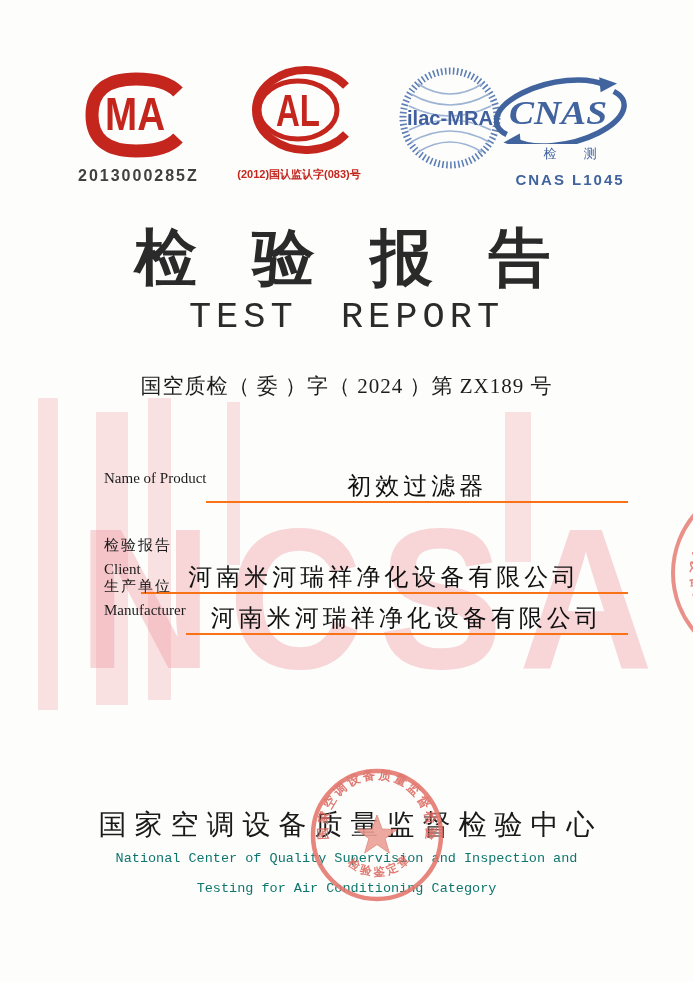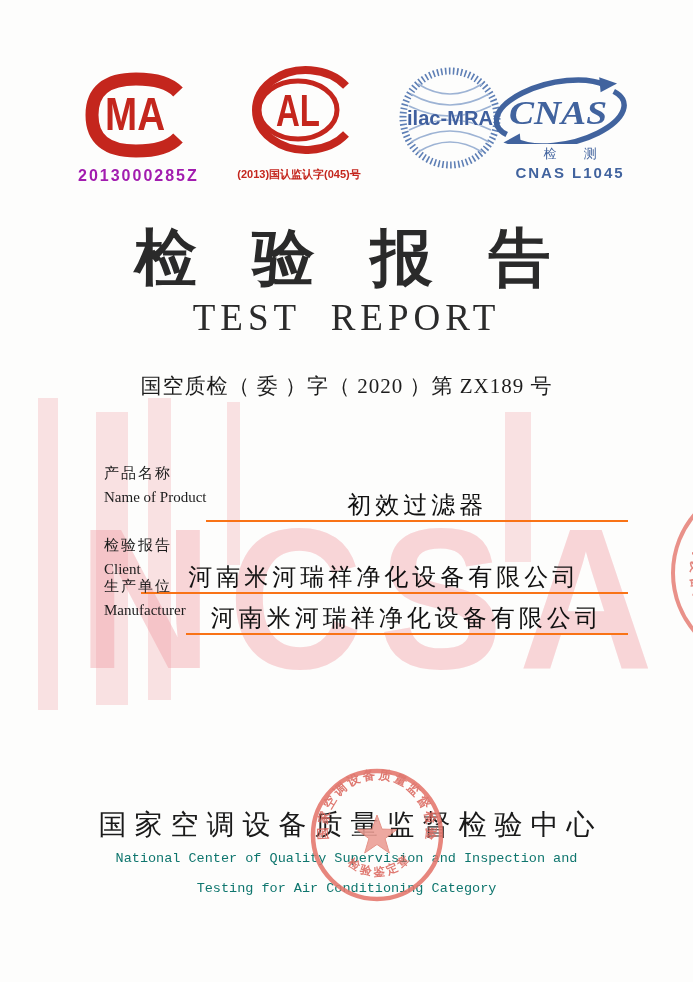--- a/index.html
+++ b/index.html
@@ -37,51 +37,51 @@
   
   .cert { position: absolute; text-align: center; }
   .cert-cma  { left: 78px;  top: 70px;  width: 116px; }
   .cert-cal  { left: 236px; top: 64px;  width: 126px; }
   .cert-ilac { left: 396px; top: 64px;  width: 108px; }
   .cert-cnas { left: 494px; top: 72px;  width: 152px; }
   .cma-number {
     margin-top: 3px;
     font-family: "Liberation Sans", "DejaVu Sans", sans-serif;
     font-weight: bold; font-size: 16px; letter-spacing: 2px;
-    color: #a21caf;
+    color: #404040;
   }
   .cal-caption {
     margin-top: 7px;
     font-family: "Liberation Sans", "DejaVu Sans", sans-serif;
     font-weight: bold; font-size: 11px; color: #c4261d;
   }
   .cnas-zh {
     margin-top: -3px;
     font-size: 13px; font-weight: normal; color: #41639e;
     letter-spacing: 12px; padding-left: 12px;
     font-family: "Liberation Serif", serif;
   }
   .cnas-code {
-    margin-top: 1px;
+    margin-top: 8px;
     font-family: "Liberation Sans", "DejaVu Sans", sans-serif;
     font-weight: bold; font-size: 15px; letter-spacing: 2px; color: #41639e;
   }
 
   
   .title-zh {
     position: absolute; top: 216px; left: 0; width: 100%;
     text-align: center;
     font-family: "Liberation Sans", "DejaVu Sans", sans-serif;
     font-weight: bold; font-size: 62px; color: #2a2a2a;
     letter-spacing: 56px; padding-left: 48px;
   }
   .title-en {
     position: absolute; top: 296px; left: 0; width: 100%;
     text-align: center;
-    font-family: Liberation Serif, serif;
+    font-family: Liberation Mono, monospace;
     font-size: 37px; color: #2b2b2b;
     letter-spacing: 5px; word-spacing: 16px; 
   }
   .doc-number {
     position: absolute; top: 372px; left: 0; width: 100%;
     text-align: center;
     font-size: 21px; color: #1d1d1d; letter-spacing: 1px;
   }
 
   
@@ -156,21 +156,21 @@
       </svg>
       <div class="cma-number">2013000285Z</div>
     </div>
 
     <div class="cert cert-cal">
       <svg width="126" height="92" viewBox="0 0 126 92">
         <path d="M 110 22 A 50 40 0 1 0 110 70" fill="none" stroke="#c4261d" stroke-width="8"></path>
         <ellipse cx="62" cy="46" rx="39" ry="29" fill="none" stroke="#c4261d" stroke-width="5"></ellipse>
         <text x="62" y="62" text-anchor="middle" font-family="Liberation Sans, sans-serif" font-weight="bold" font-size="44" fill="#c4261d" textLength="44" lengthAdjust="spacingAndGlyphs">AL</text>
       </svg>
-      <div class="cal-caption">(2013)国认监认字(045)号</div>
+      <div class="cal-caption">(2012)国认监认字(083)号</div>
     </div>
 
     <div class="cert cert-ilac">
       <svg width="108" height="108" viewBox="0 0 108 108">
         <circle cx="54" cy="54" r="47" fill="none" stroke="#5e7fb5" stroke-width="7" stroke-dasharray="1.6 2.4"></circle>
         <g fill="none" stroke="#9db3d4" stroke-width="1.7">
           <path d="M 22 20 Q 54 40 86 20"></path>
           <path d="M 15 30 Q 54 52 93 30"></path>
           <path d="M 13 42 Q 54 62 95 42"></path>
           <path d="M 22 88 Q 54 68 86 88"></path>
@@ -192,24 +192,23 @@
           <polygon points="20,67 4,57 22,52"></polygon>
         </g>
         <text x="64" y="52" text-anchor="middle" font-family="Liberation Serif, serif" font-weight="bold" font-style="italic" font-size="34" fill="#41639e" stroke="#fdfdfc" stroke-width="4" paint-order="stroke" textLength="98" lengthAdjust="spacingAndGlyphs">CNAS</text>
       </svg>
       <div class="cnas-zh">检 测</div>
       <div class="cnas-code">CNAS L1045</div>
     </div>
 
     <div class="title-zh">检验报告</div>
     <div class="title-en">TEST REPORT</div>
-    <div class="doc-number">国空质检（ 委 ）字（ 2020 ）第  ZX189 号</div>
+    <div class="doc-number">国空质检（ 委 ）字（ 2024 ）第  ZX189 号</div>
 
     <div class="field field-1">
-      <div class="zh">产品名称</div>
       <div class="line-row">
         <span class="en">Name of Product</span>
         <span class="rule">
           <span class="value">初效过滤器</span>
         </span>
       </div>
     </div>
 
     <div class="field field-2">
       <div class="zh">检验报告</div>

